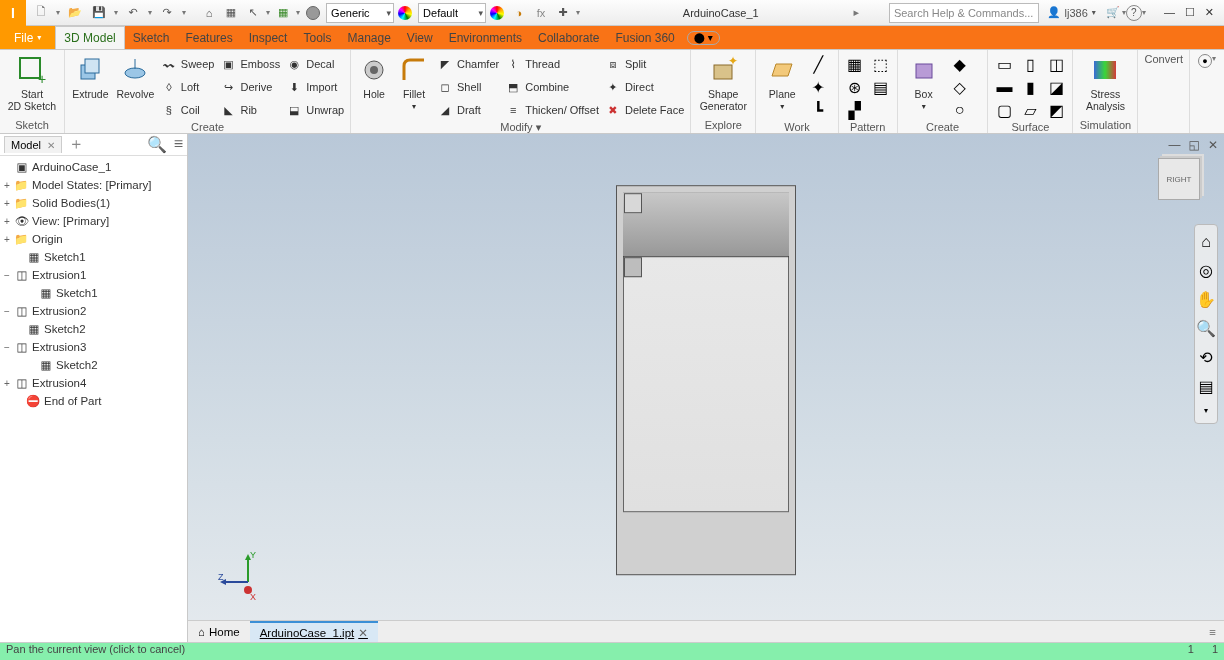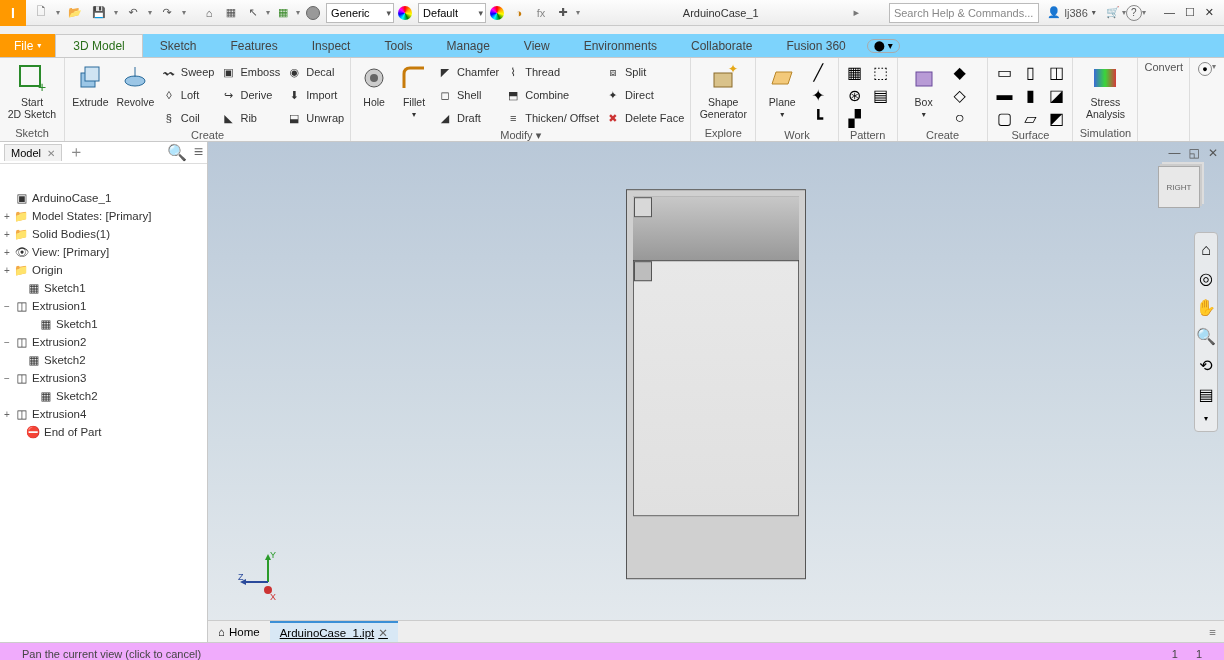--- a/index.html
+++ b/index.html
@@ -13,42 +13,42 @@
 .titlebar .mid-controls { display: flex; align-items: center; gap: 4px; padding: 0 8px; }
 .dropdown { height: 20px; border: 1px solid #bbb; background: #fff; font-size: 11px; padding: 0 14px 0 4px; display: flex; align-items: center; position: relative; min-width: 68px;}
 .dropdown::after { content: "▾"; position: absolute; right: 2px; font-size: 9px; color: #555; }
 .color-dot { width: 14px; height: 14px; border-radius: 50%; background: conic-gradient(red,orange,yellow,green,cyan,blue,magenta,red); margin-right: 2px; }
 .doc-title { flex: 1; text-align: center; color: #333; }
 .search-box { width: 150px; height: 20px; border: 1px solid #bbb; background: #fff; font-size: 11px; padding: 0 4px; color: #888; display:flex; align-items:center;margin-left:24px;}
 .account { display: flex; align-items: center; gap: 4px; padding: 0 8px; color: #555; }
 .win-controls { display: flex; gap: 10px; padding: 0 10px; color: #333; }
 
 
-.tabstrip { height: 24px; background: #7dd3fc; border-bottom: 1px solid #c9c9c9; display: flex; align-items: stretch; font-size: 12px; margin-top: 8px; }
+.tabstrip { height: 24px; background: #f97316; border-bottom: 1px solid #c9c9c9; display: flex; align-items: stretch; font-size: 12px; }
 .tab-file { background: #ff9900; color: #fff; padding: 0 14px; display: flex; align-items: center; font-weight: 500; }
-.tab { padding: 0 17px; display: flex; align-items: center; color: #444; cursor: pointer; }
+.tab { padding: 0 8px; display: flex; align-items: center; color: #444; cursor: pointer; }
 .tab.active { background: #f5f5f5; border: 1px solid #c9c9c9; border-bottom: none; color: #2a6f1b; font-weight: 500; }
 .tab-end { margin-left: 4px; display:flex; align-items:center; gap:4px; }
 .pill { border:1px solid #aaa; border-radius:8px; font-size:10px; padding:0 6px; display:flex; align-items:center; height:14px;}
 
 
 .ribbon { height: 84px; background: #f7f7f7; border-bottom: 1px solid #c9c9c9; display: flex; align-items: stretch; }
 .rgroup { border-right: 1px solid #ddd; display: flex; flex-direction: column; justify-content: space-between; padding: 2px 6px 0 6px; }
 .rgroup-body { display: flex; align-items: flex-start; gap: 6px; flex:1; }
 .rgroup-label { font-size: 11px; color: #555; text-align: center; padding: 1px 0 2px 0; }
 .bigbtn { display: flex; flex-direction: column; align-items: center; justify-content: center; width: 52px; font-size: 10.5px; text-align: center; color: #333; cursor:pointer; gap:2px; padding-top:2px;}
 .bigbtn .ico { width: 32px; height: 32px; display:flex; align-items:center; justify-content:center;}
 .smallcol { display: flex; flex-direction: column; gap: 3px; padding-top:2px;}
 .smallbtn { display: flex; align-items: center; gap: 4px; font-size: 11px; color: #333; height: 20px; cursor:pointer; white-space:nowrap;}
 .smallbtn .sico { width: 16px; height: 16px; display:flex; align-items:center; justify-content:center;}
 .tinybtn { width:20px; height:20px; display:flex; align-items:center; justify-content:center; cursor:pointer;}
 
 
 .main { flex: 1; display: flex; min-height: 0; }
-.browser { width: 208px; background: #fff; border-right: 1px solid #c9c9c9; display: flex; flex-direction: column; gap: 23px; }
+.browser { width: 188px; background: #fff; border-right: 1px solid #c9c9c9; display: flex; flex-direction: column; }
 .browser-hdr { height: 22px; border-bottom: 1px solid #ddd; display: flex; align-items: center; padding: 0 4px; gap:6px;}
 .btab { font-size: 11px; padding: 2px 6px; background:#f2f2f2; border:1px solid #ccc; border-bottom:none; display:flex; align-items:center; gap:4px;}
 .btab .x { font-size:10px; color:#888; margin-left:2px;}
 .browser-tools { margin-left:auto; display:flex; gap:6px; color:#666;}
 .tree { flex:1; overflow:auto; font-size: 11.5px; padding: 2px 0; }
 .node { display: flex; align-items: center; height: 18px; gap: 3px; padding-right:4px; cursor:pointer; color:#333;}
 .node .exp { width:10px; text-align:center; color:#666; font-size:10px;}
 .node .nico { width:14px; height:14px; display:flex; align-items:center; justify-content:center;}
 .pad0{padding-left:2px}.pad1{padding-left:14px}.pad2{padding-left:26px}
 
@@ -63,21 +63,21 @@
 .model-inner { position:absolute; left:7px; top:7px; right:7px; height:320px; background:linear-gradient(#b0b0b0,#e8e8e8 20%, #e0e0e0); border:1px solid #666;}
 .model-top { position:absolute; left:7px; top:7px; right:7px; height:64px; background:linear-gradient(#c8c8c8,#989898);}
 .model-line { position:absolute; left:7px; right:7px; top:71px; height:1px; background:#444;}
 .model-n1 { position:absolute; left:8px; top:8px; width:18px; height:20px; background:#d8d8d8; border:1px solid #555;}
 .model-n2 { position:absolute; left:8px; top:72px; width:18px; height:20px; background:#bdbdbd; border:1px solid #555;}
 
 
 .doctabs { height: 22px; background:#eee; border-top:1px solid #ccc; display:flex; align-items:center; font-size:11.5px;}
 .dtab { padding:0 10px; height:100%; display:flex; align-items:center; gap:4px; cursor:pointer;}
 .dtab.active { background:#d8e8f5; border-top:2px solid #3a8fd6;text-decoration:underline;}
-.statusbar { height:18px; background:#f0abfc; border-top:1px solid #ccc; display:flex; align-items:flex-end; font-size:11px; padding:0 22px; color:#444;}
+.statusbar { height:18px; background:#86efac; border-top:1px solid #ccc; display:flex; align-items:flex-start; font-size:11px; padding:0 6px; color:#444;}
 .status-right { margin-left:auto; display:flex; gap:18px;}
 </style>
 </head>
 <body>
 
 <div class="titlebar">
   <div class="app-icon">I</div>
   <div class="qat">
     <span class="qat-btn">🗋</span>
       <span style="font-size:8px;color:#777">▾</span>

